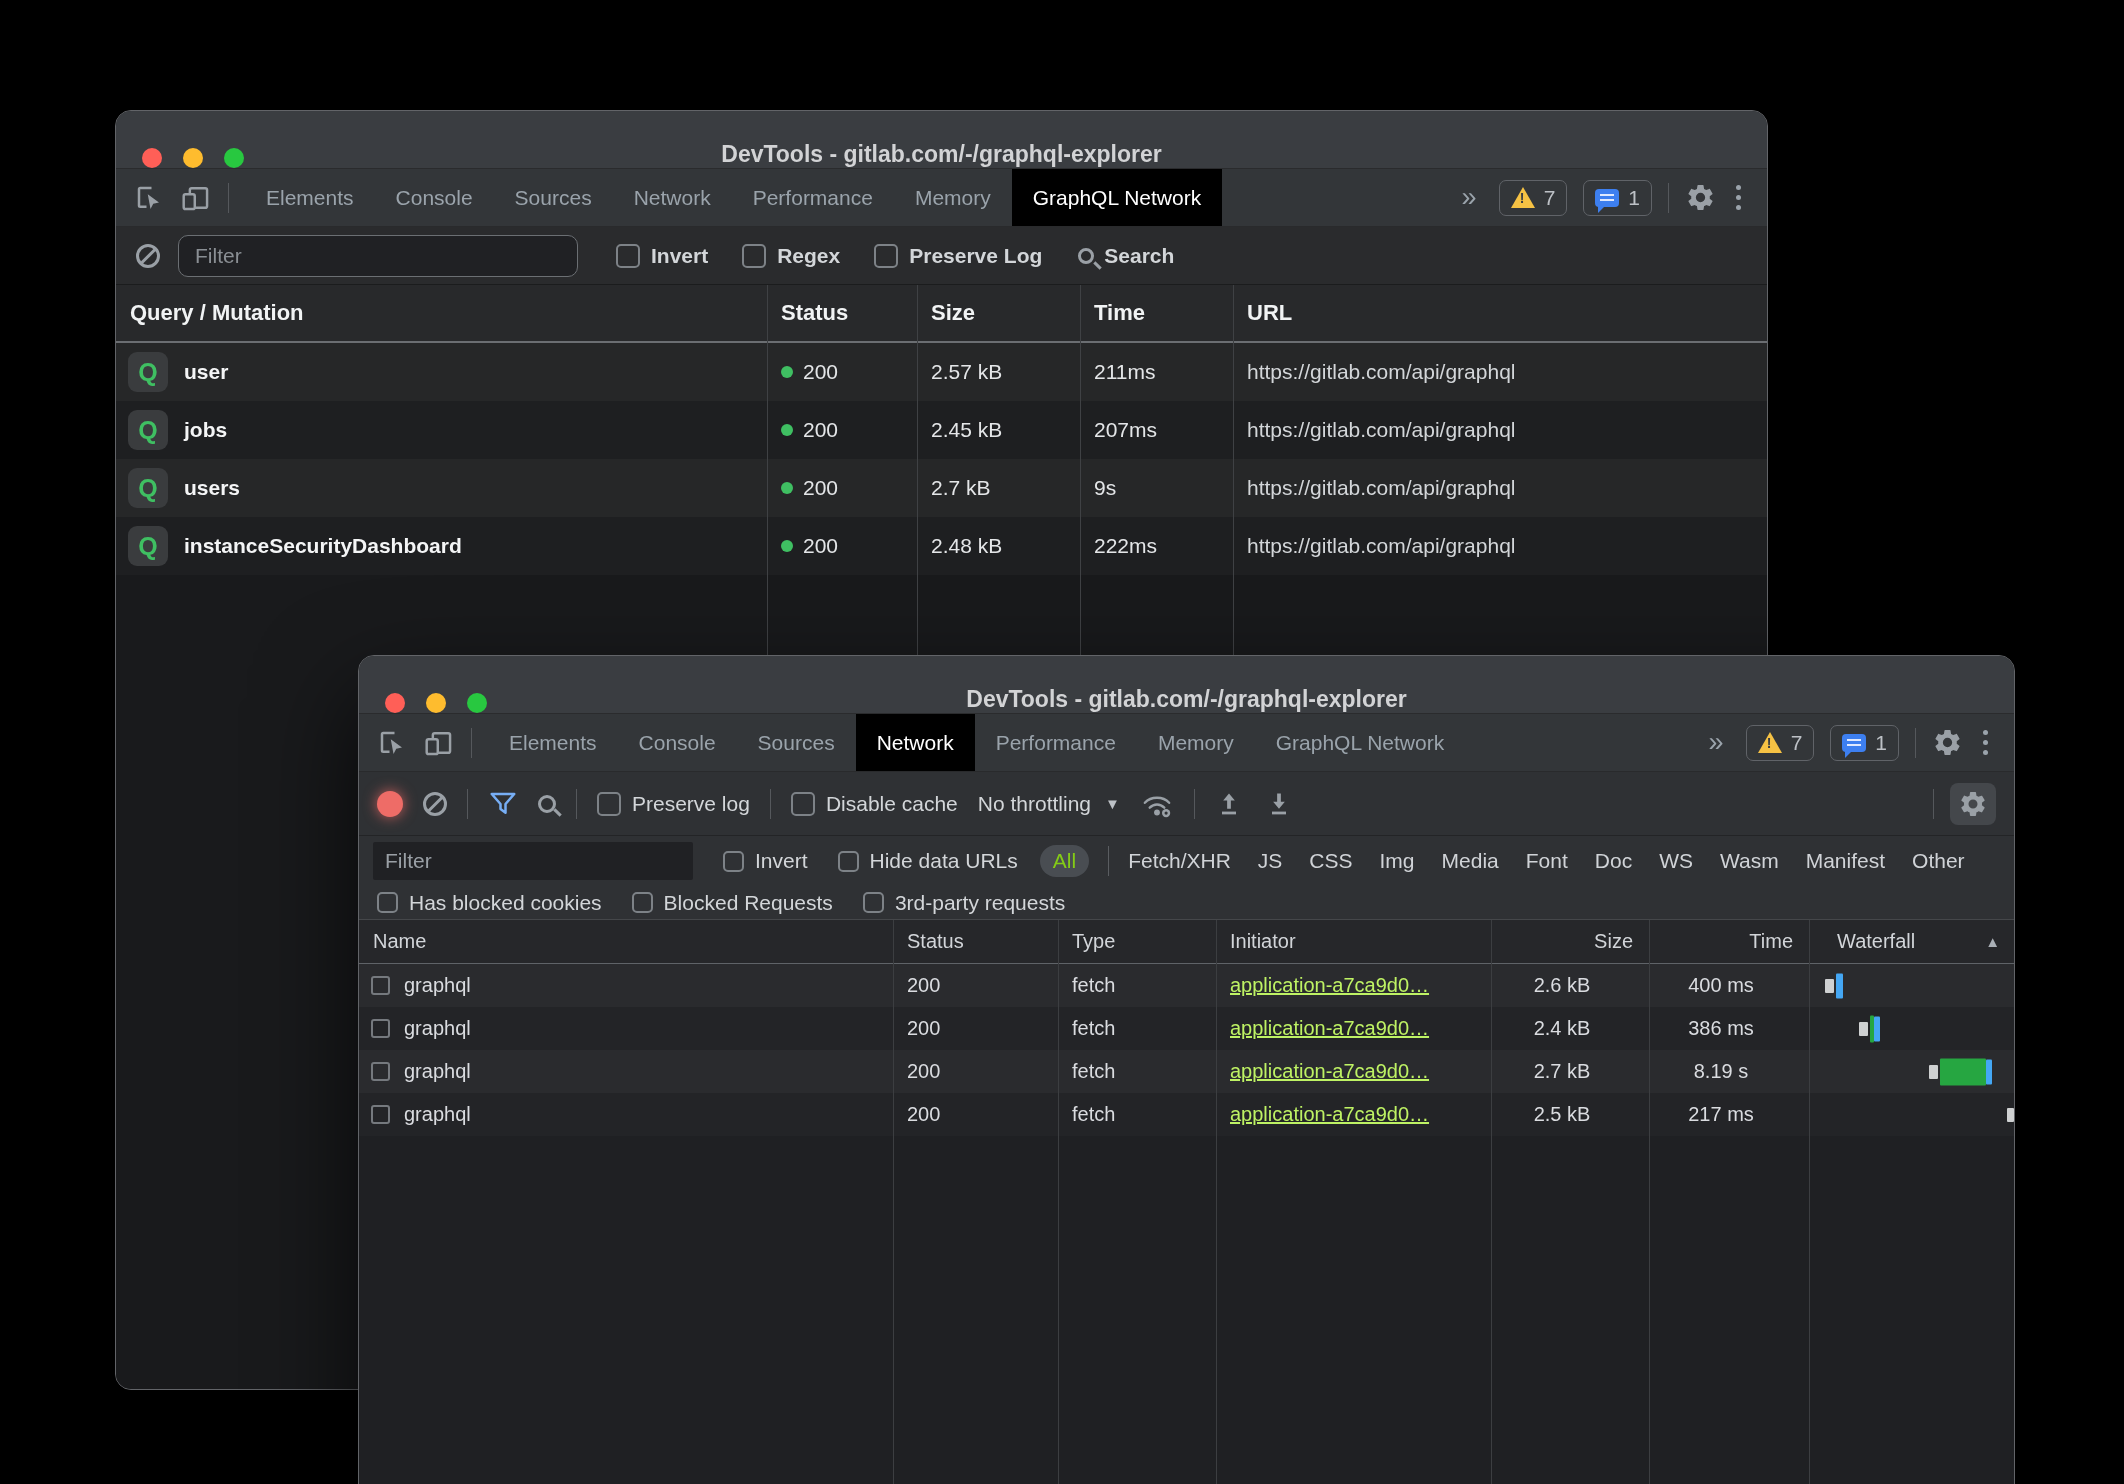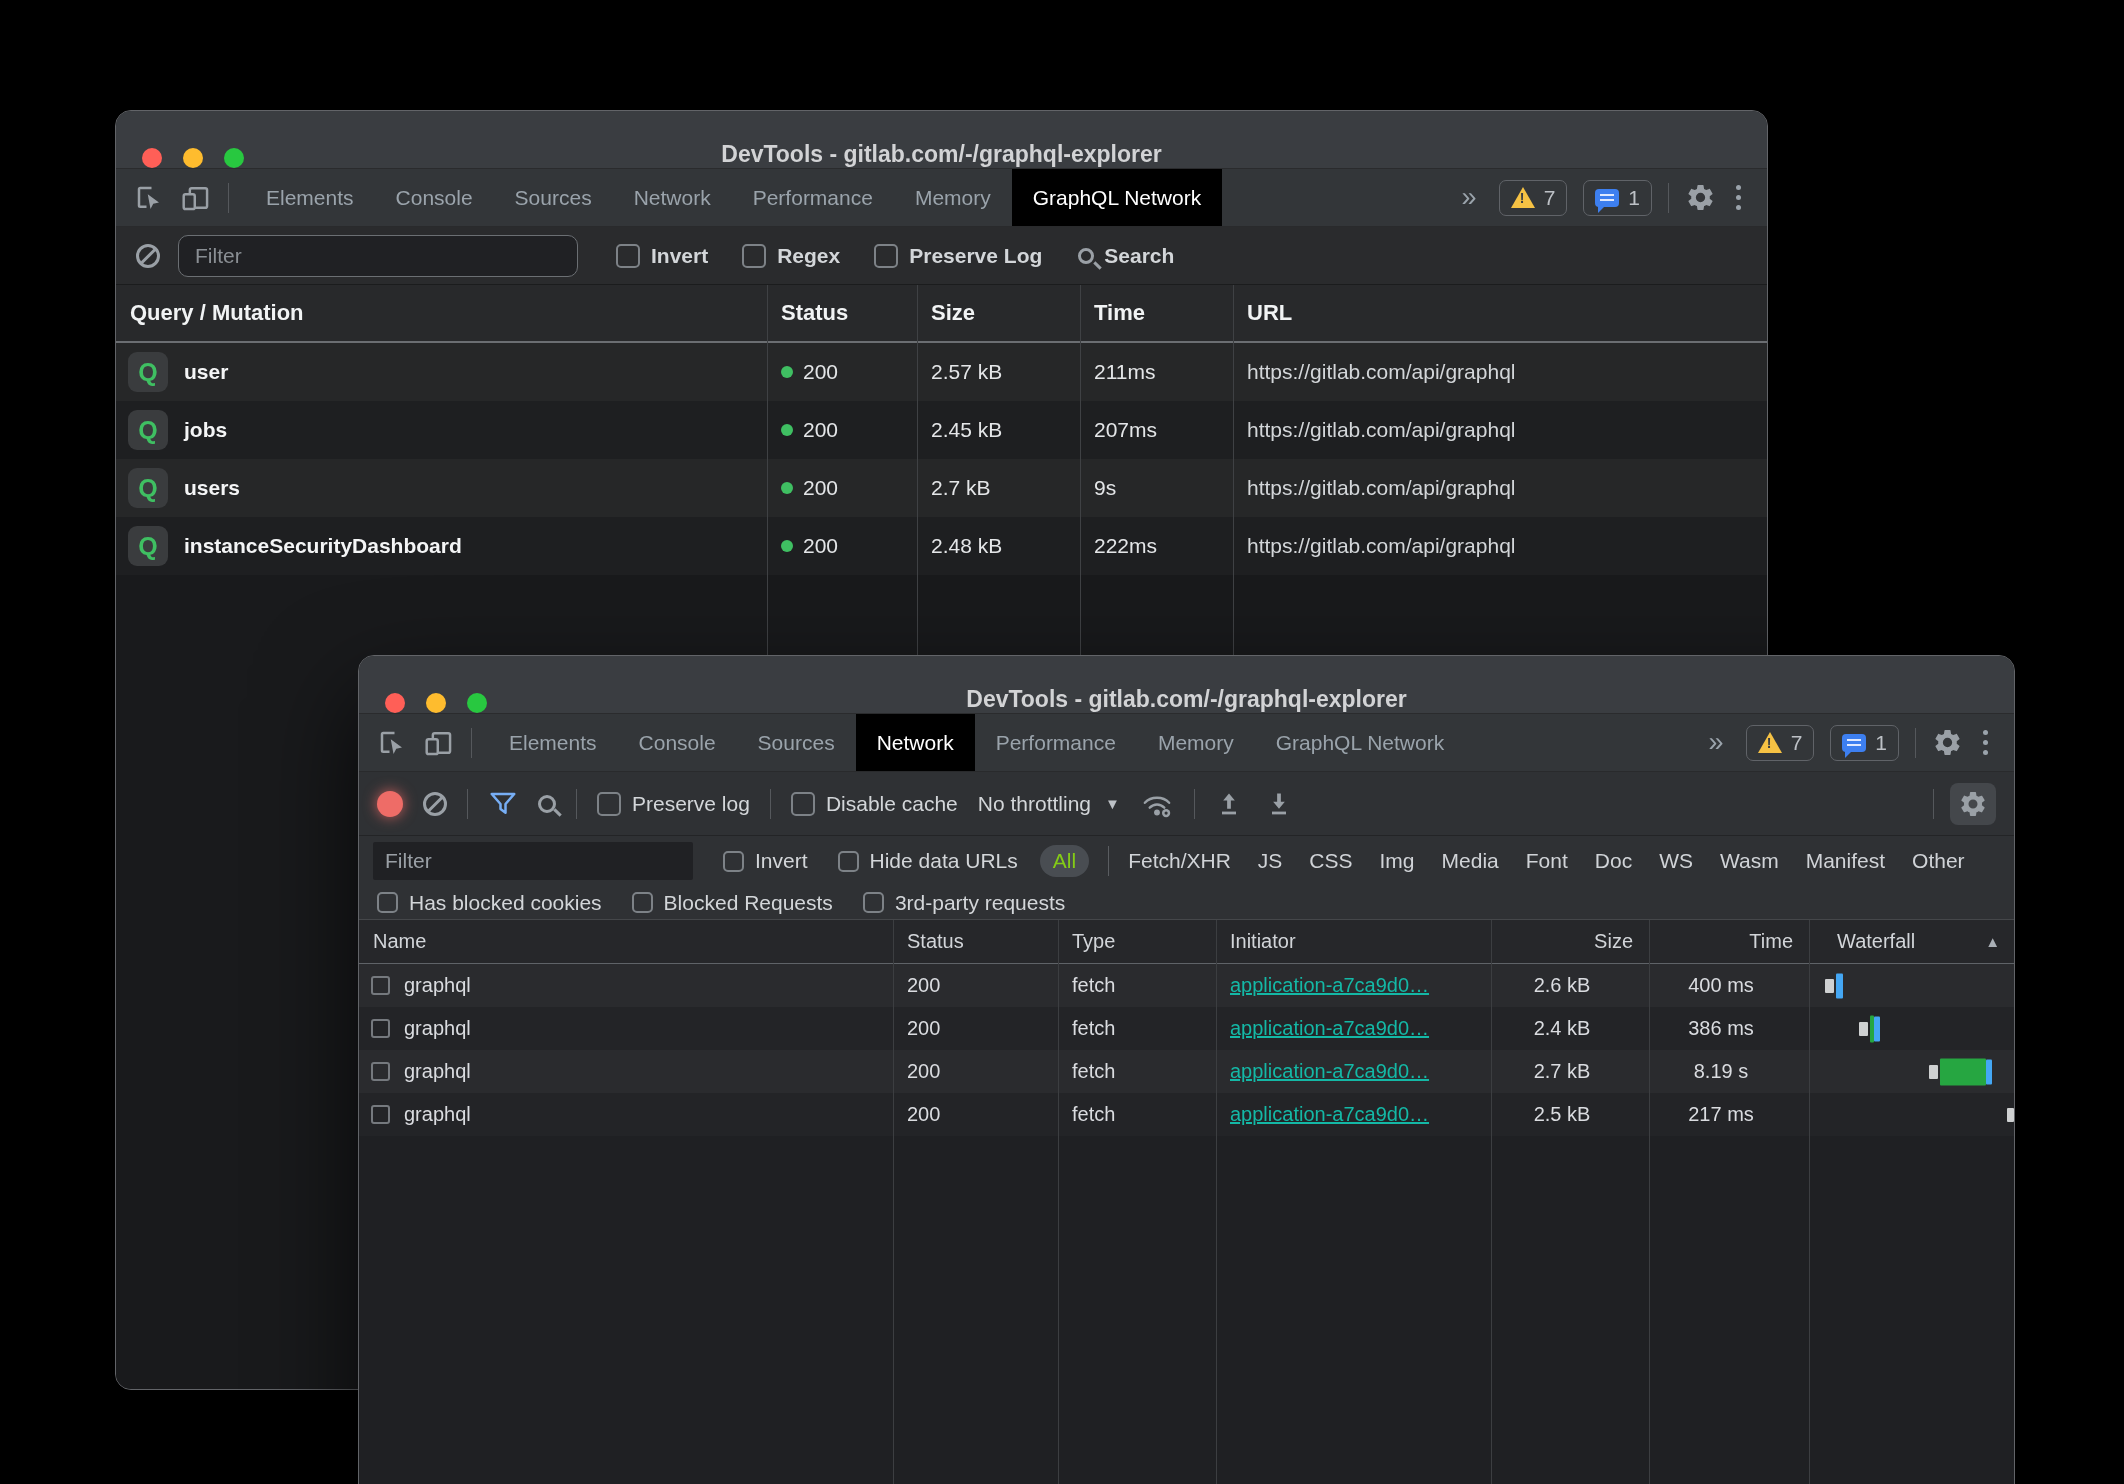--- a/index.html
+++ b/index.html
@@ -94,21 +94,21 @@
   .net-header { display:grid; grid-template-columns:534px 165px 158px 275px 158px 160px 1fr; height:44px; background:#26272a; border-bottom:1px solid #5f6368; align-items:center; font-size:20px; color:#d2d5d9; }
   .net-header span { padding-left:14px; }
   .net-header .r { text-align:right; padding-right:16px; }
   .wf-head { display:flex; align-items:center; justify-content:space-between; padding:0 14px; }
   .sort-arrow { font-size:15px; color:#aab0b6; }
   .net-row { display:grid; grid-template-columns:534px 165px 158px 275px 158px 160px 1fr; height:43px; align-items:center; font-size:20px; color:#dadce0; }
   .net-row:nth-child(odd) { background:#2a2b2e; }
   .net-row:nth-child(even) { background:#232427; }
   .net-name { display:flex; align-items:center; gap:14px; padding-left:12px; }
   .row-cb { width:19px; height:19px; border:2px solid #75797e; border-radius:3px; flex:none; }
-  .initiator { padding-left:14px; text-decoration:underline; color:#14b8a6; overflow:hidden; white-space:nowrap; }
+  .initiator { padding-left:14px; text-decoration:underline; color:#bef264; overflow:hidden; white-space:nowrap; }
   .r-cell { text-align:center; padding-right:16px; }
   .wf-cell { position:relative; height:100%; }
   .wf-seg { position:absolute; top:50%; transform:translateY(-50%); border-radius:1px; }
 
   svg .stroke { stroke:#9aa0a6; fill:none; stroke-width:2; }
   svg .fill { fill:#9aa0a6; }
 </style>
 </head>
 <body>
 

